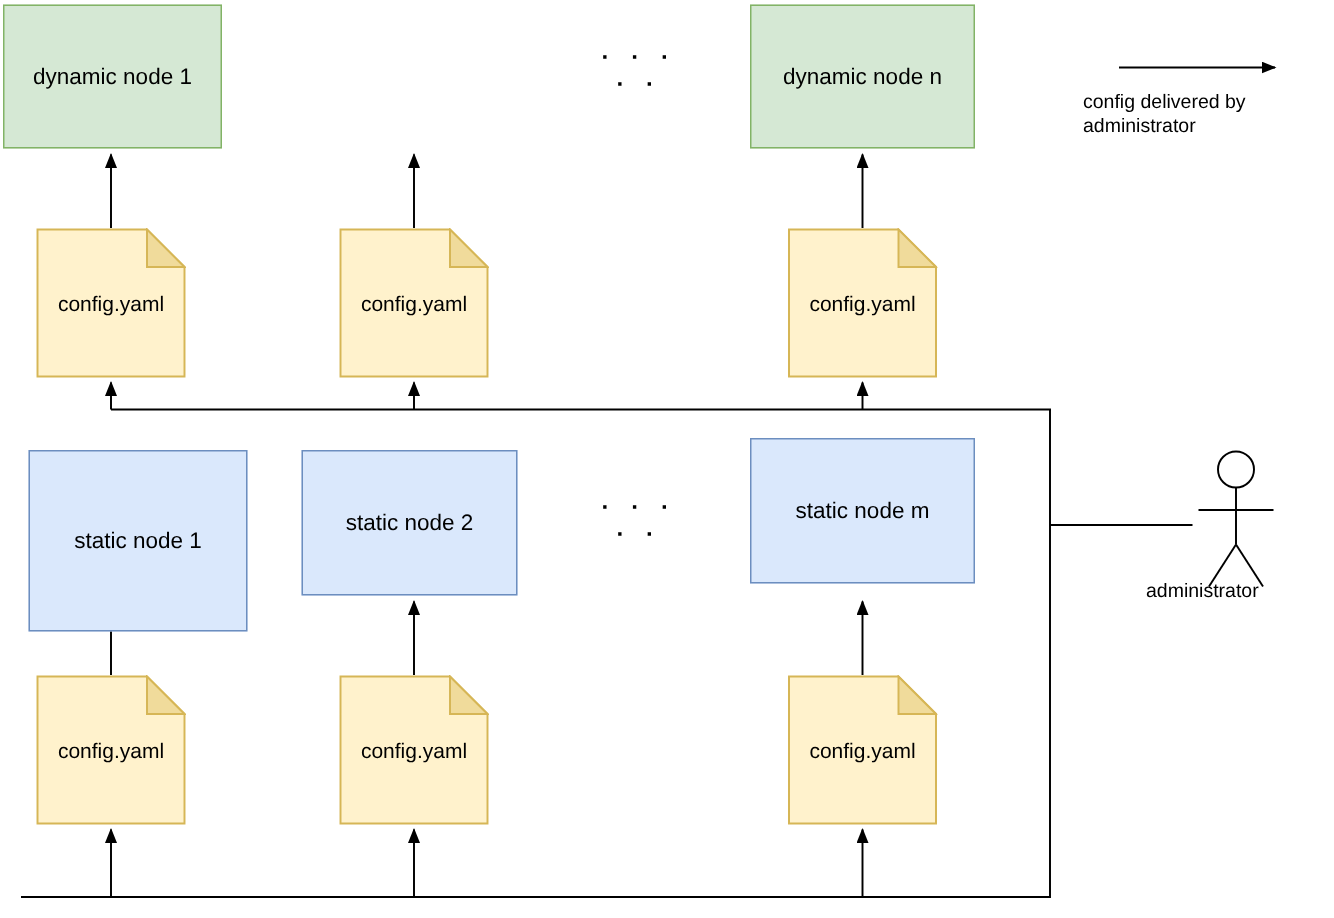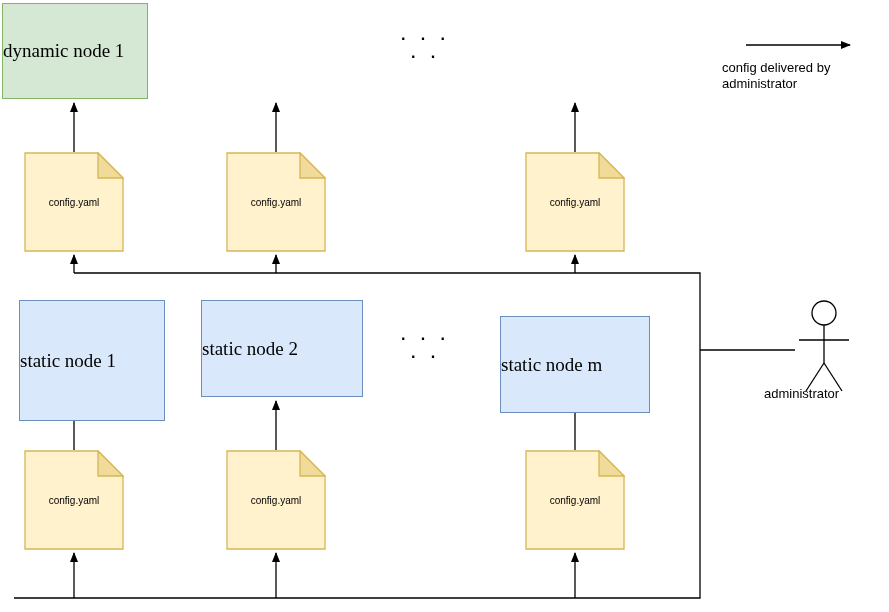--- a/index.html
+++ b/index.html
@@ -32,24 +32,24 @@
   }
   .actor-shape {
     stroke: var(--line, #000000);
     stroke-width: 1.3;
     fill: none;
   }
   .node {
     position: absolute;
     display: flex;
     align-items: center;
+    justify-content: center;
     text-align: center;
-    font-size: 19px;
+    font-size: 15px;
     box-sizing: border-box;
-    font-family: Liberation Serif, serif;
   }
   .node.dynamic {
     background: var(--dynamic-fill, #d5e8d4);
     border: 1px solid var(--dynamic-border, #82b366);
   }
   .node.static {
     background: var(--static-fill, #dae8fc);
     border: 1px solid var(--static-border, #6c8ebf);
   }
   .doc {
@@ -76,21 +76,21 @@
   }
   .doc-label {
     position: absolute;
     left: 0;
     right: 0;
     top: 0;
     bottom: 0;
     display: flex;
     align-items: center;
     justify-content: center;
-    font-size: 10px;
+    font-size: 14px;
     border-radius: 31px;
   }
   .ellipsis {
     position: absolute;
     font-size: 16px;
     font-weight: 700;
     letter-spacing: 5px;
     text-align: center;
   }
   .text-label {
@@ -147,20 +147,23 @@
       <line class="actor-shape" x1="824" y1="325" x2="824" y2="363"></line>
       <line class="actor-shape" x1="799" y1="340" x2="849" y2="340"></line>
       <line class="actor-shape" x1="824" y1="363" x2="806" y2="391"></line>
       <line class="actor-shape" x1="824" y1="363" x2="842" y2="391"></line>
     </g>
   </svg>
 
   <div class="node dynamic" style="left:2px;top:3px;width:146px;height:96px">
     <span>dynamic node 1</span>
   </div>
+  <div class="node dynamic" style="left:500px;top:3px;width:150px;height:96px">
+    <span>dynamic node n</span>
+  </div>
   <div class="ellipsis" style="left:393px;top:30px;width:66px">· · · · ·</div>
 
   <div class="doc" style="left:24px;top:152px">
     <svg viewBox="0 0 100 100" preserveAspectRatio="none">
       <path class="doc-body" d="M1,1 L74,1 L99,26 L99,99 L1,99 Z"></path>
       <path class="doc-fold" d="M74,1 L74,26 L99,26 Z"></path>
     </svg>
     <span class="doc-label">config.yaml</span>
   </div>
   <div class="doc" style="left:226px;top:152px">
@@ -174,24 +177,24 @@
     <svg viewBox="0 0 100 100" preserveAspectRatio="none">
       <path class="doc-body" d="M1,1 L74,1 L99,26 L99,99 L1,99 Z"></path>
       <path class="doc-fold" d="M74,1 L74,26 L99,26 Z"></path>
     </svg>
     <span class="doc-label">config.yaml</span>
   </div>
 
   <div class="node static" style="left:19px;top:300px;width:146px;height:121px">
     <span>static node 1</span>
   </div>
-  <div class="node static" style="left:201px;top:300px;width:162px;height:97px">
+  <div class="node static" style="left:201px;top:300px;width:144px;height:97px">
     <span>static node 2</span>
   </div>
-  <div class="node static" style="left:500px;top:316px;width:150px;height:97px">
+  <div class="node static" style="left:500px;top:292px;width:150px;height:97px">
     <span>static node m</span>
   </div>
   <div class="ellipsis" style="left:393px;top:330px;width:66px">· · · · ·</div>
 
   <div class="doc" style="left:24px;top:450px">
     <svg viewBox="0 0 100 100" preserveAspectRatio="none">
       <path class="doc-body" d="M1,1 L74,1 L99,26 L99,99 L1,99 Z"></path>
       <path class="doc-fold" d="M74,1 L74,26 L99,26 Z"></path>
     </svg>
     <span class="doc-label">config.yaml</span>

